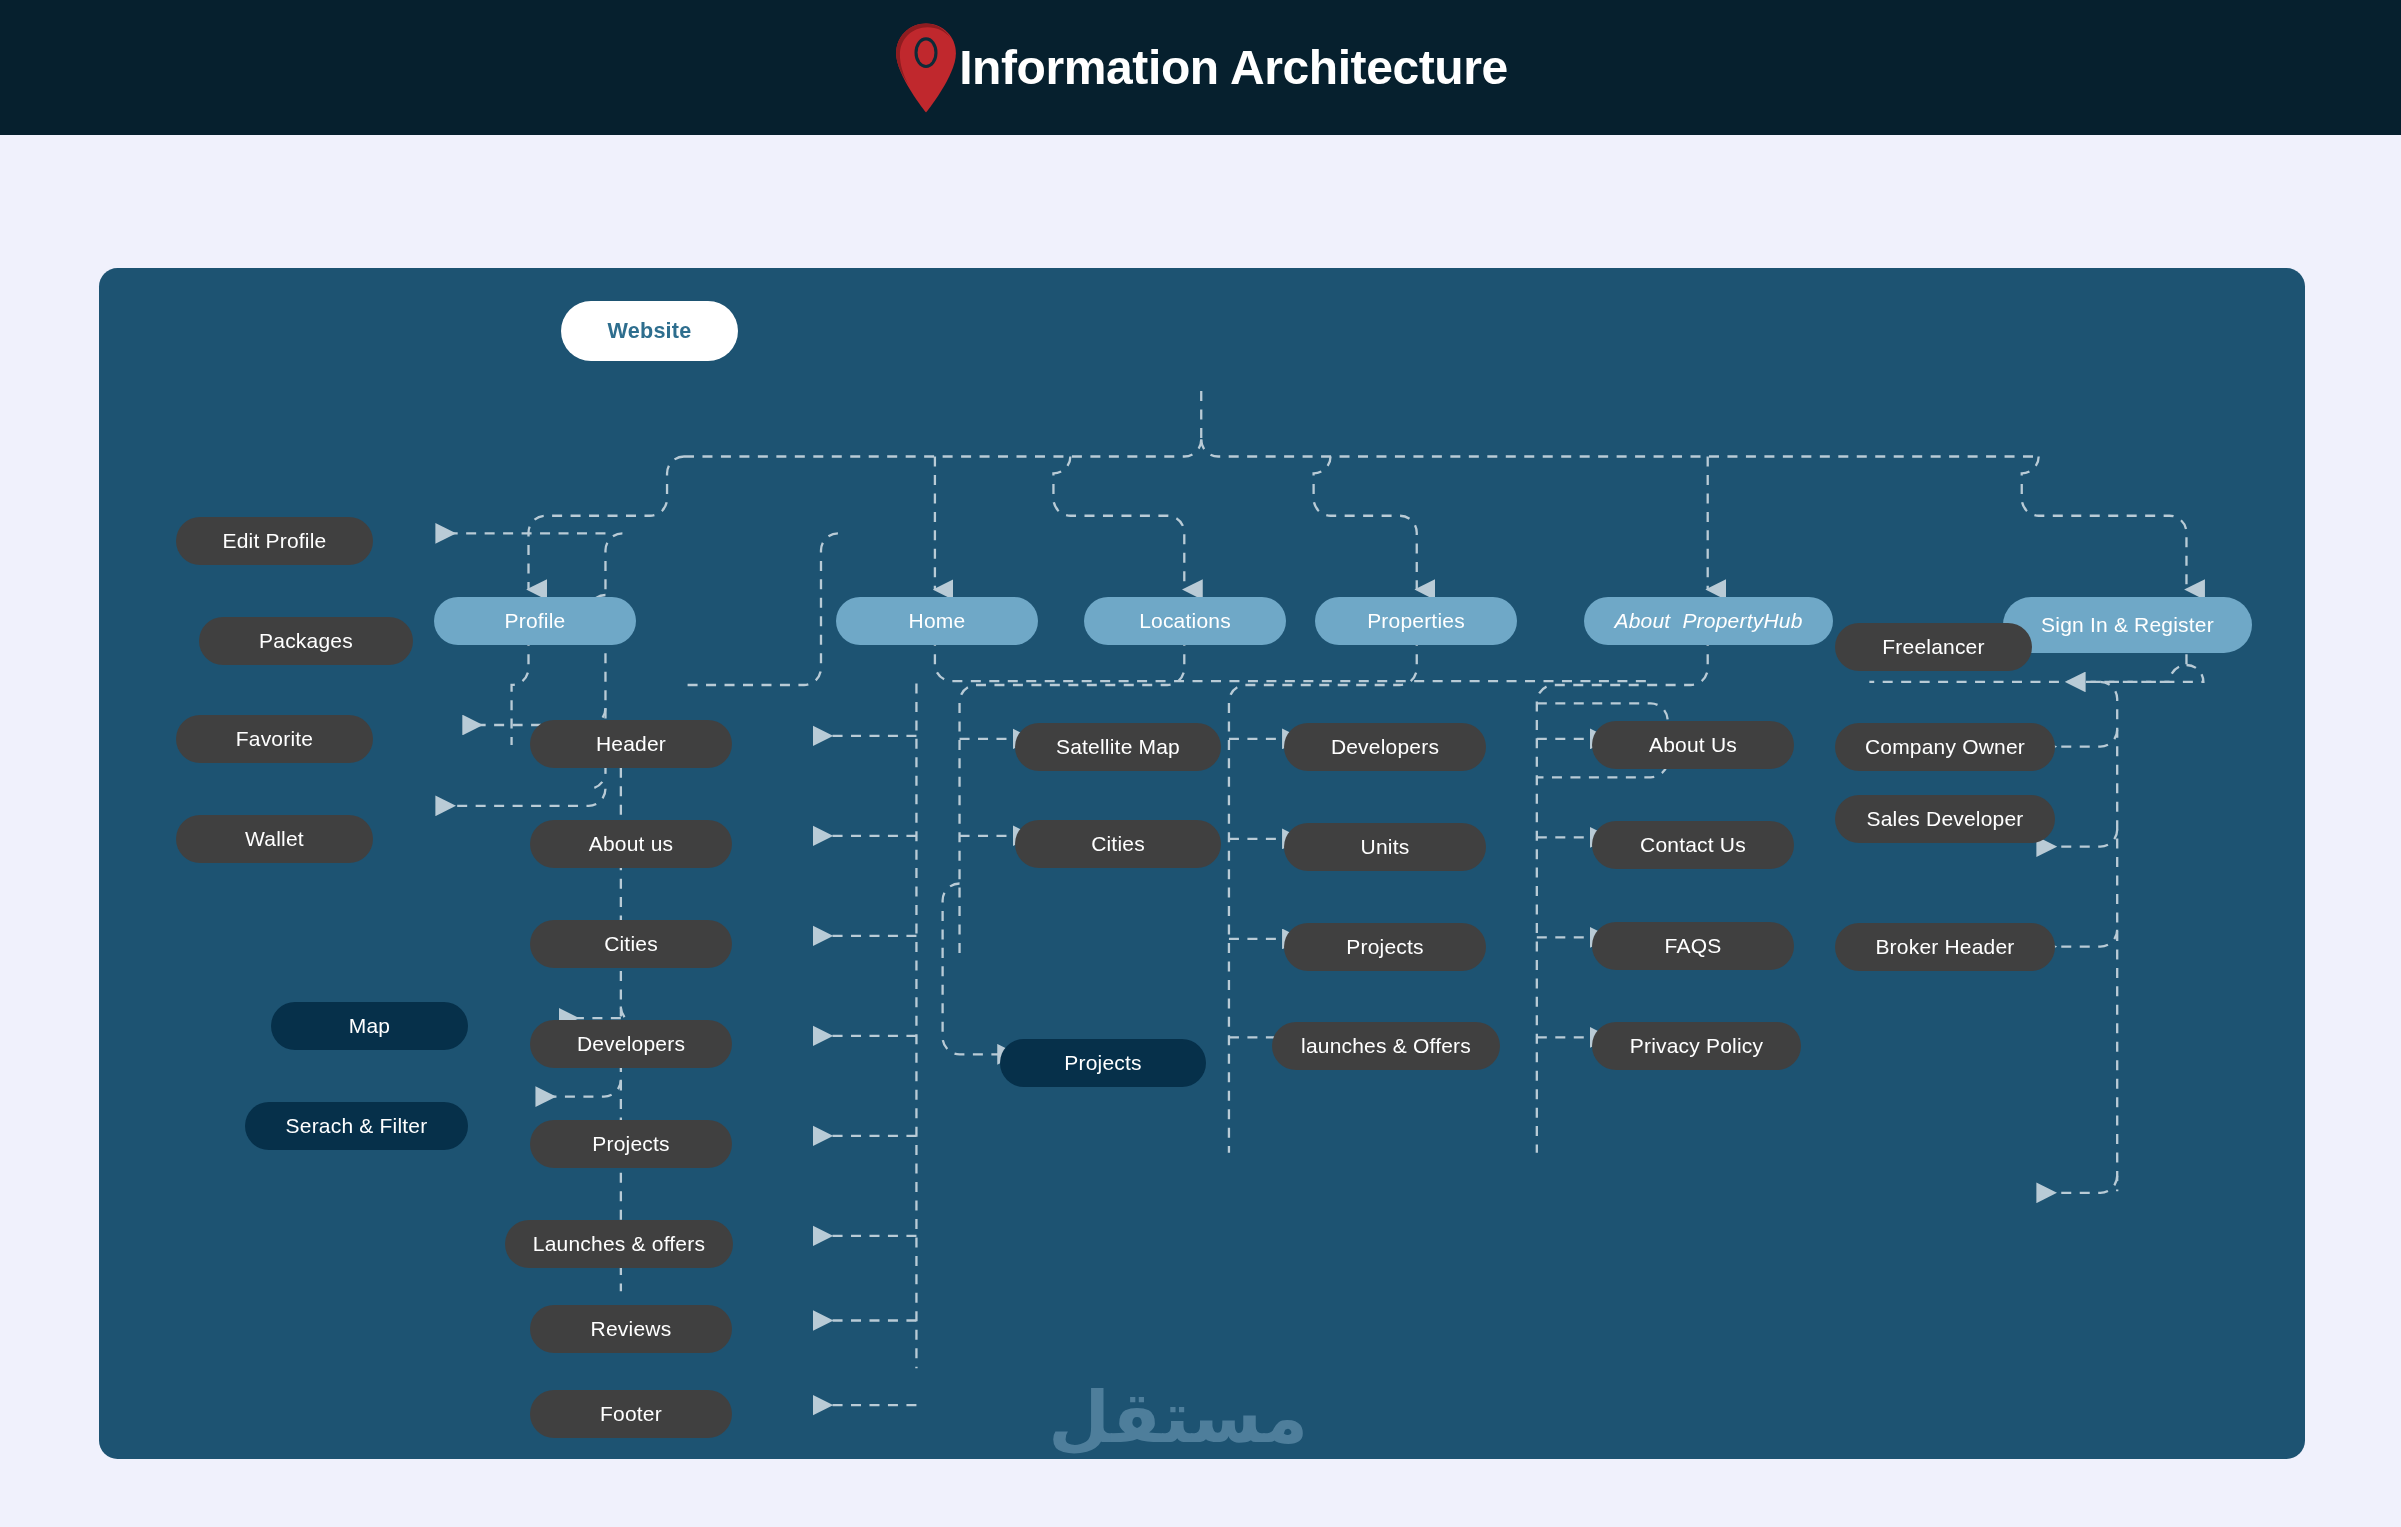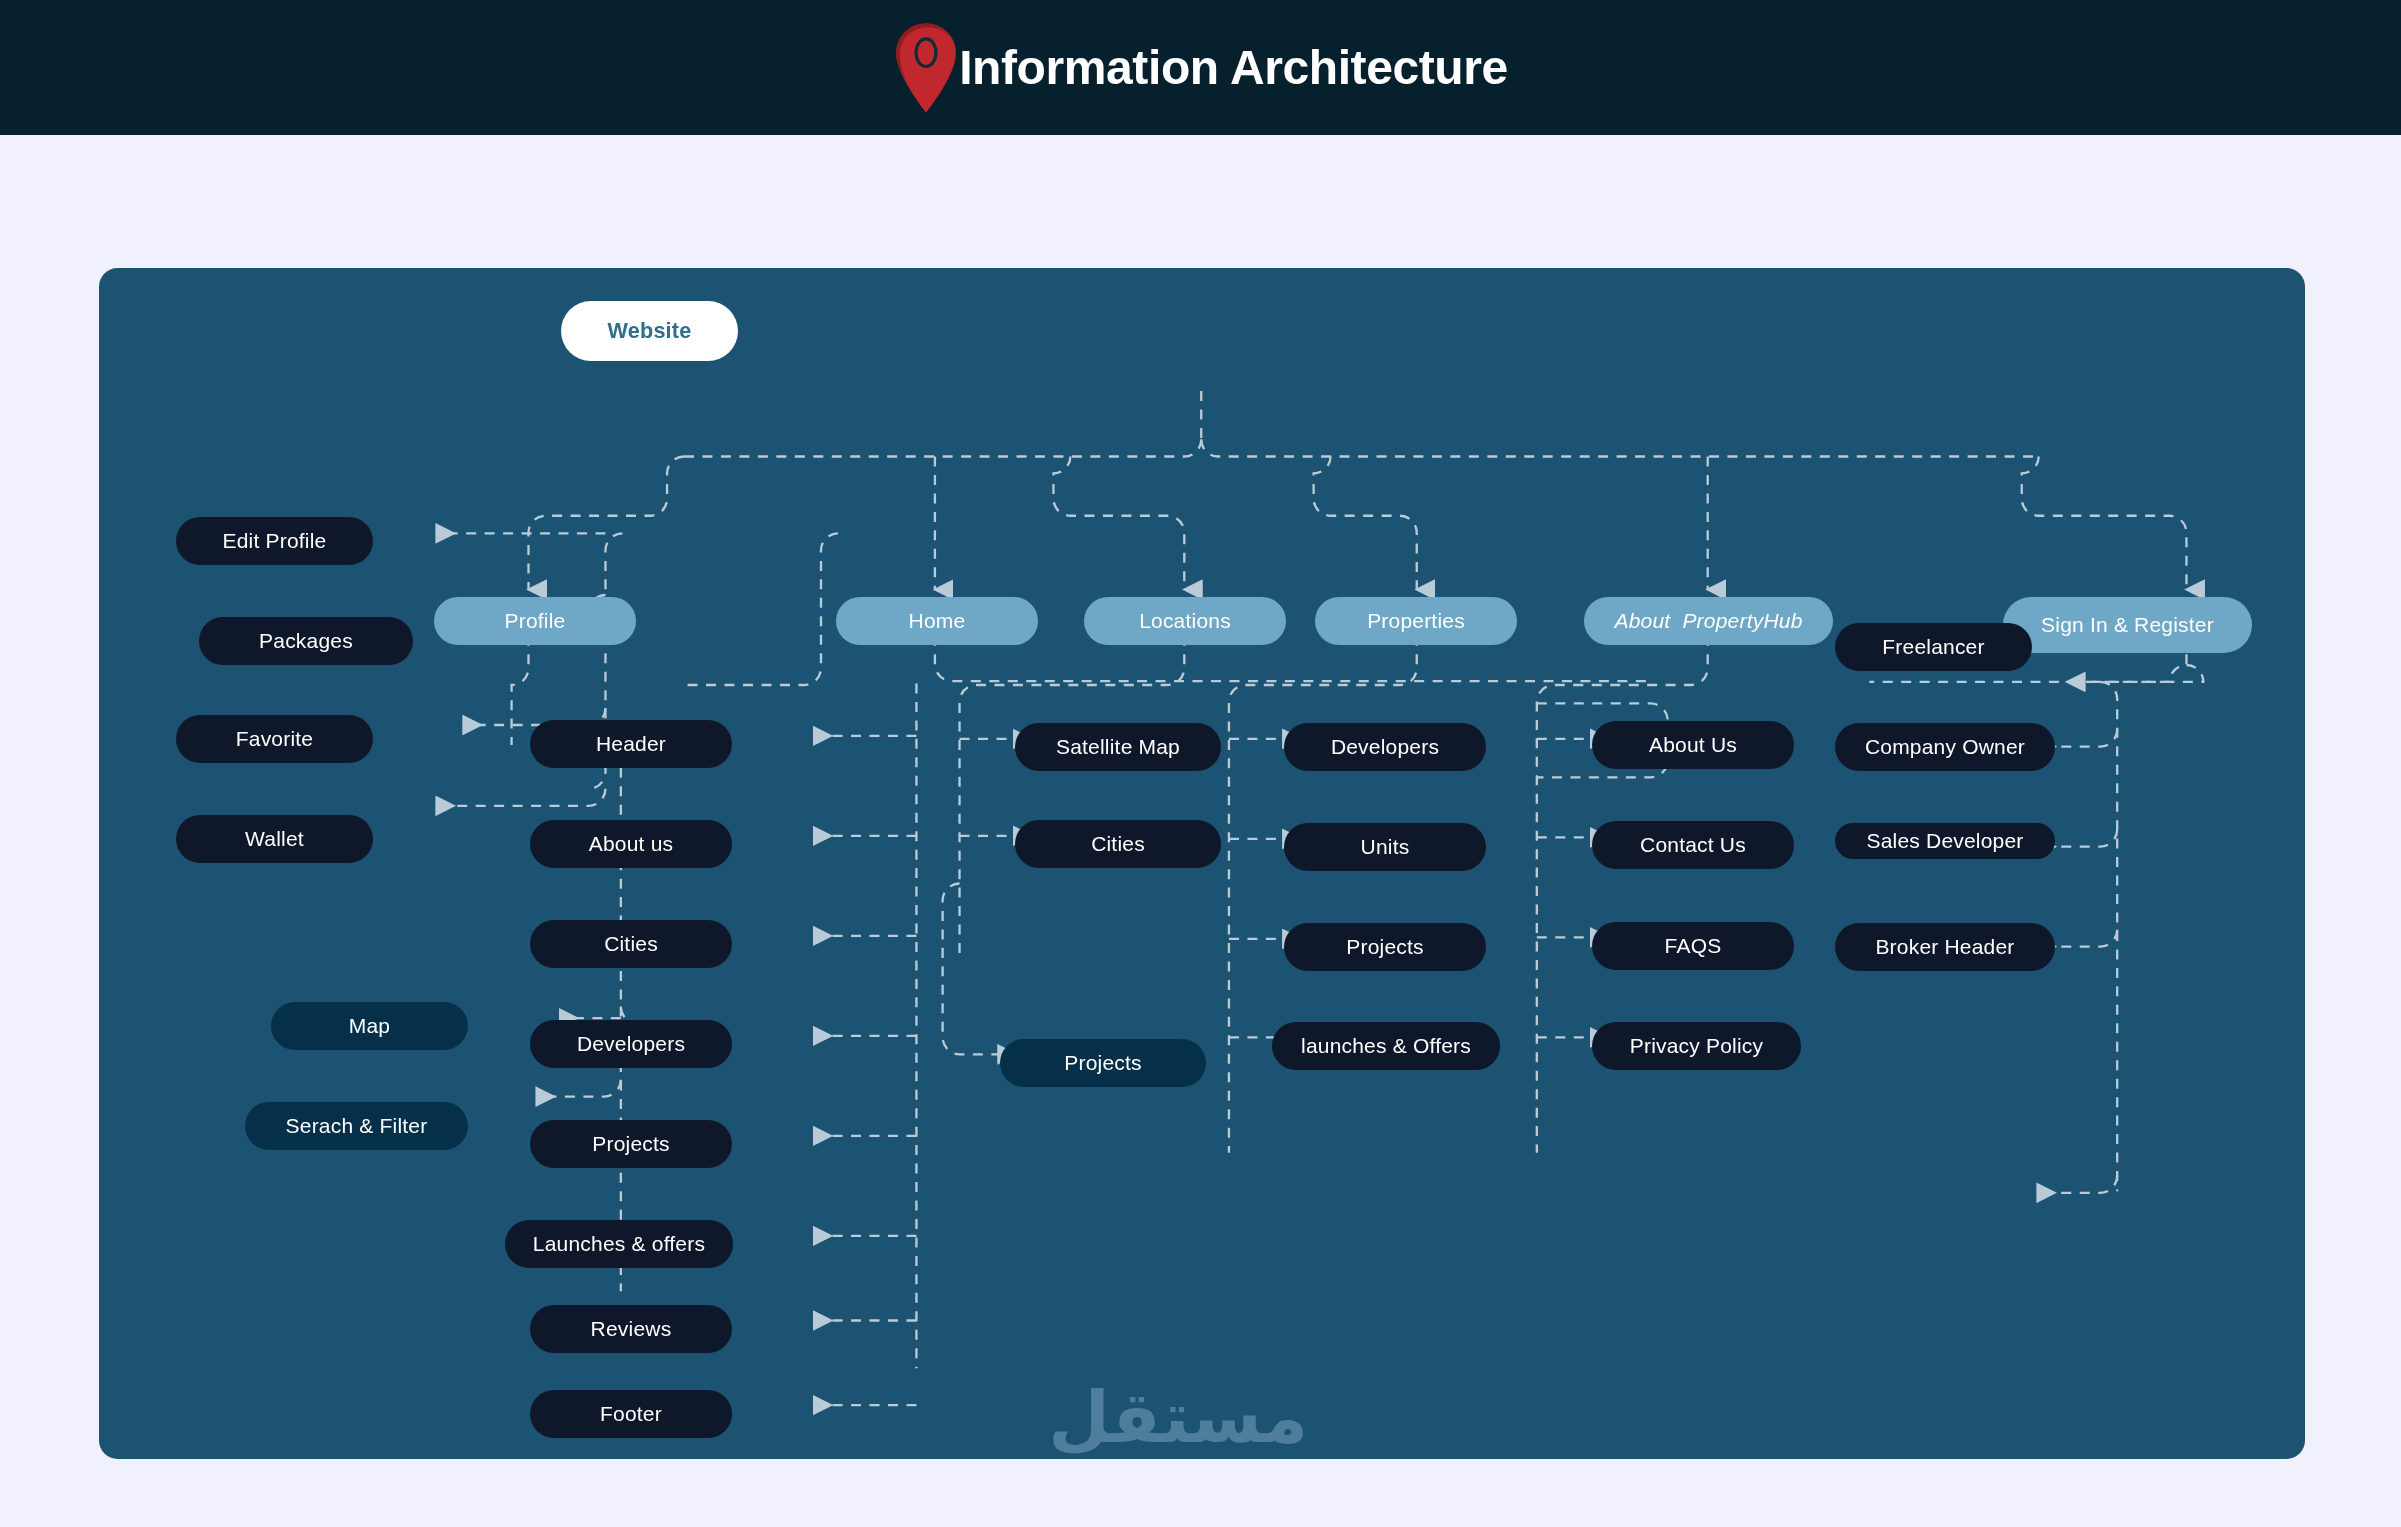--- a/index.html
+++ b/index.html
@@ -46,21 +46,21 @@
     letter-spacing:0.2px;
     white-space:pre;
     box-sizing:border-box;
     padding:0 7.7px;
     margin-top:7px;
   }
   .node.root{
     background:#ffffff;color:#2e6e8e;font-weight:700;font-size:21.6px;
   }
   .node.lvl1{background:#6fa8c7;}
-  .node.lvl2{background:#0f172a;}
+  .node.lvl2{background:#404040;}
   .node.dark{background:#06304a;}
 
   
   #watermark{
     position:absolute;left:1024px;top:1359px;width:308px;height:159px;
     pointer-events:none;
   }
   #wm-ar{
     position:absolute;left:0;top:0;width:308px;height:92px;
     display:flex;align-items:flex-end;justify-content:center;
@@ -211,21 +211,21 @@
   <div class="node lvl2" style="left:1185px;top:648px;width:202px;height:48px;">Projects</div>
   <div class="node lvl2" style="left:1173px;top:747px;width:228px;height:48px;">launches &amp; Offers</div>
 
   <div class="node lvl2" style="left:1493px;top:446px;width:202px;height:48px;">About Us</div>
   <div class="node lvl2" style="left:1493px;top:546px;width:202px;height:48px;">Contact Us</div>
   <div class="node lvl2" style="left:1493px;top:647px;width:202px;height:48px;">FAQS</div>
   <div class="node lvl2" style="left:1493px;top:747px;width:209px;height:48px;">Privacy Policy</div>
 
   <div class="node lvl2" style="left:1736px;top:348px;width:197px;height:48px;">Freelancer</div>
   <div class="node lvl2" style="left:1736px;top:448px;width:220px;height:48px;">Company Owner</div>
-  <div class="node lvl2" style="left:1736px;top:548px;width:220px;height:36px;">Sales Developer</div>
+  <div class="node lvl2" style="left:1736px;top:520px;width:220px;height:48px;">Sales Developer</div>
   <div class="node lvl2" style="left:1736px;top:648px;width:220px;height:48px;">Broker Header</div>
 
 </div>
 
 <div id="watermark">
   <div id="wm-ar">مستقل</div>
 </div>
 
 
 </body></html>

